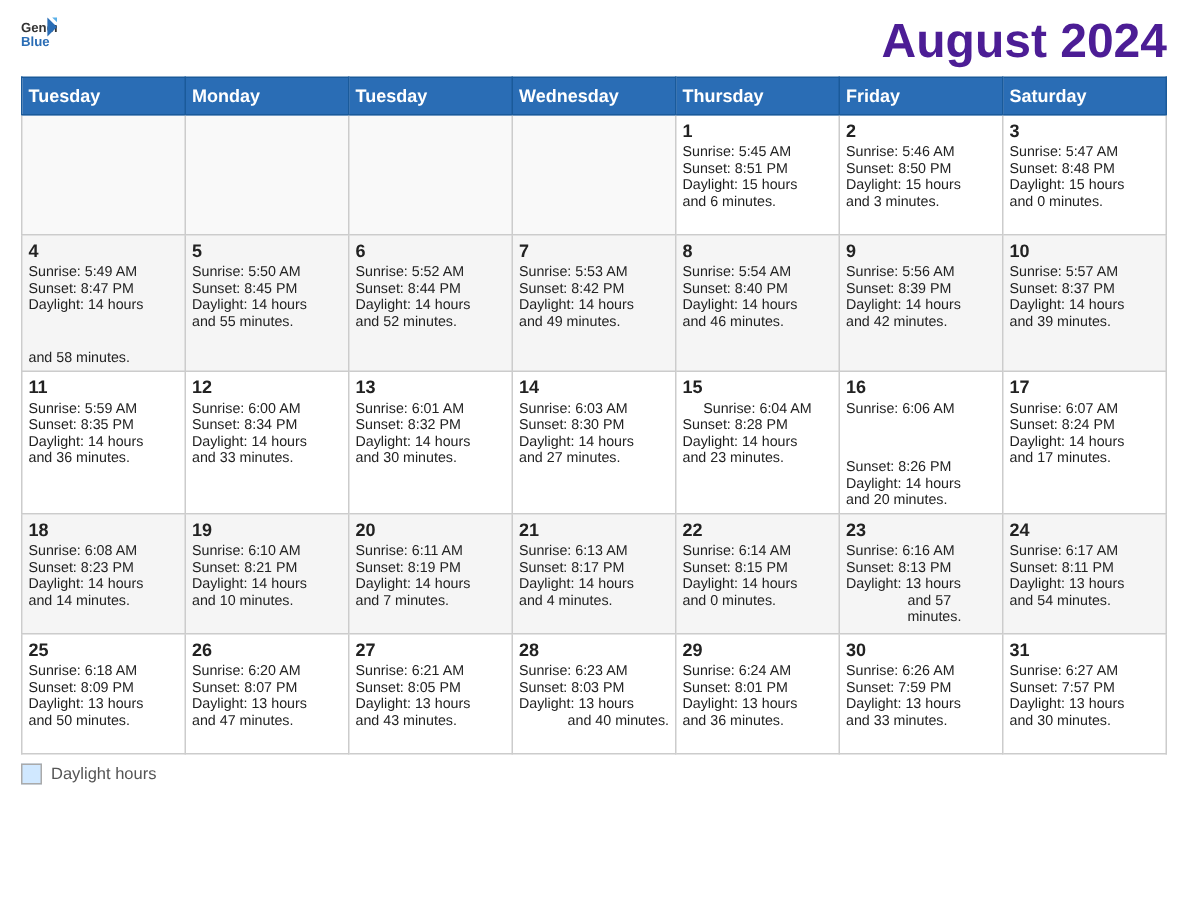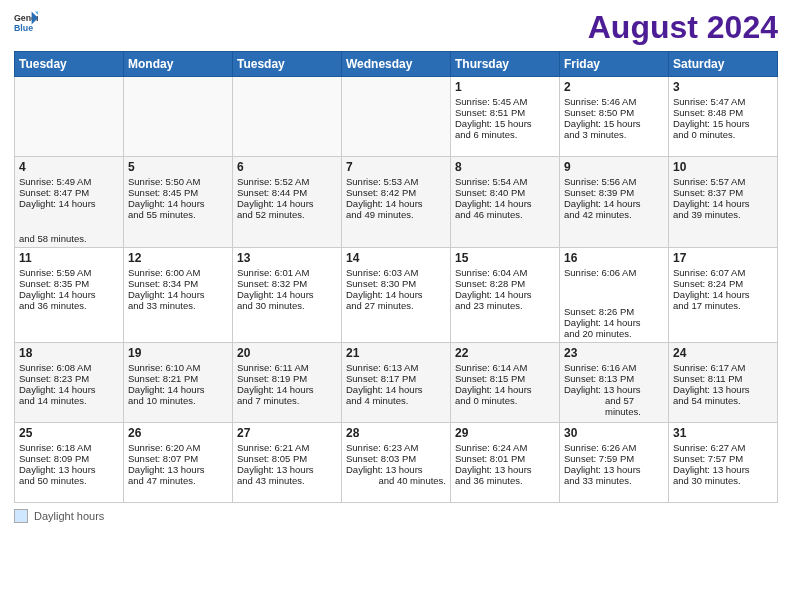--- a/index.html
+++ b/index.html
@@ -226,21 +226,21 @@
           </td>
           <td>
             <span class="day-num">14</span>
             <span style="display: block;">Sunrise: 6:03 AM</span>
             <span style="display: block;">Sunset: 8:30 PM</span>
             <span style="display: block;">Daylight: 14 hours</span>
             <span style="display: block;">and 27 minutes.</span>
           </td>
           <td>
             <span class="day-num">15</span>
-            <span style="display: block;">Sunrise: 6:04 AM</span>
+            <span style="display: block; text-align: center;">Sunrise: 6:04 AM</span>
             <span style="display: block;">Sunset: 8:28 PM</span>
             <span style="display: block;">Daylight: 14 hours</span>
             <span style="display: block;">and 23 minutes.</span>
           </td>
           <td>
             <span class="day-num">16</span>
             <span style="display: block;">Sunrise: 6:06 AM</span>
             <span style="display: block; margin-top: 28px;">Sunset: 8:26 PM</span>
             <span style="display: block;">Daylight: 14 hours</span>
             <span style="display: block;">and 20 minutes.</span>

